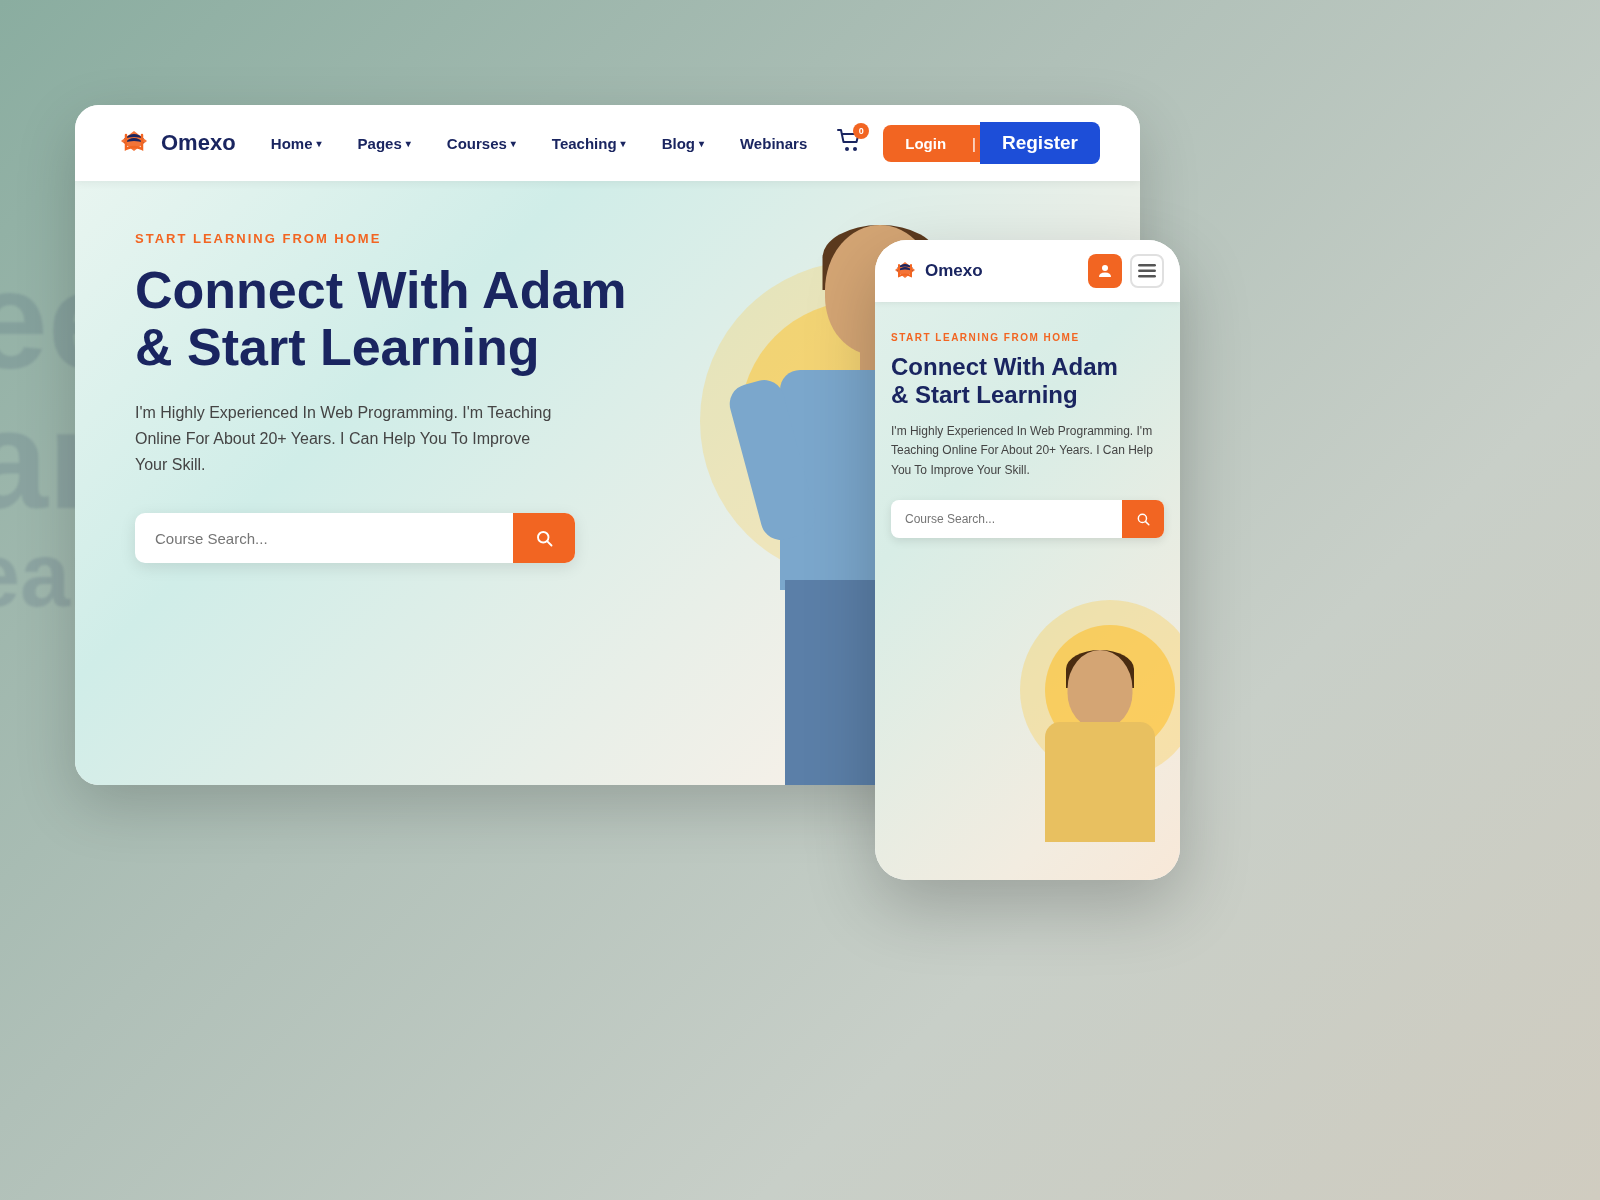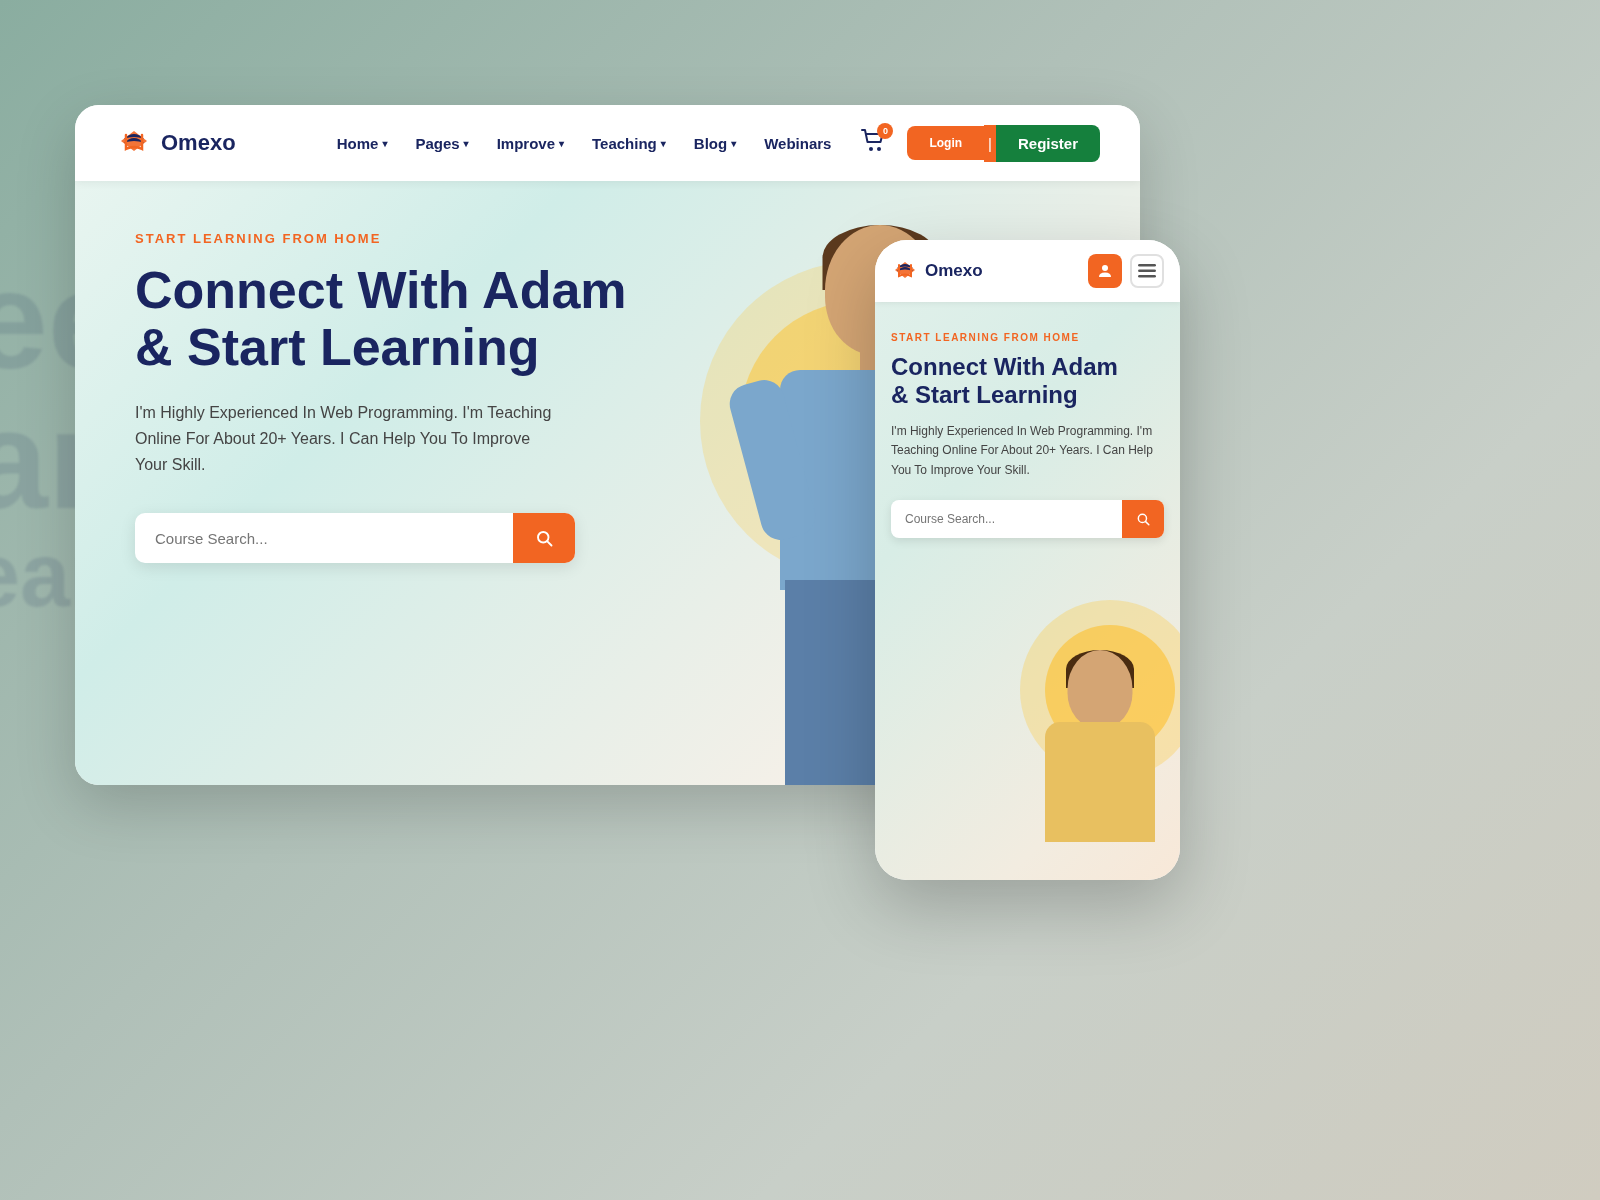--- a/index.html
+++ b/index.html
@@ -61,21 +61,21 @@
 
     .logo-text {
       font-size: 22px;
       font-weight: 800;
       color: #1a2560;
     }
 
     .nav-links {
       display: flex;
       align-items: center;
-      gap: 28px;
+      gap: 36px;
       margin-right: 30px;
     }
 
     .nav-link {
       font-size: 15px;
       font-weight: 600;
       color: #1a2560;
       cursor: pointer;
       display: flex;
       align-items: center;
@@ -113,40 +113,40 @@
       display: flex;
       align-items: center;
       gap: 0;
     }
 
     .btn-login {
       background: #f26522;
       color: white;
       border: none;
       padding: 10px 22px;
-      font-size: 12px;
+      font-size: 15px;
       font-weight: 700;
       border-radius: 8px 0 0 8px;
       cursor: pointer;
     }
 
     .btn-divider {
       background: #f26522;
       color: white;
       padding: 10px 4px;
       font-size: 15px;
       font-weight: 400;
     }
 
     .btn-register {
-      background: #15803d;
+      background: #1d4ed8;
       color: white;
       border: none;
       padding: 10px 22px;
-      font-size: 15px;
+      font-size: 19px;
       font-weight: 700;
       border-radius: 0 8px 8px 0;
       cursor: pointer;
     }
 
     
     .desktop-hero {
       position: absolute;
       top: 76px;
       left: 0; right: 0; bottom: 0;
@@ -603,21 +603,21 @@
     <div class="nav-links">
       <span class="nav-link">
         <span>Home</span>
         <span class="chevron">▾</span>
       </span>
       <span class="nav-link">
         <span>Pages</span>
         <span class="chevron">▾</span>
       </span>
       <span class="nav-link">
-        <span>Improve</span>
+        <span>Courses</span>
         <span class="chevron">▾</span>
       </span>
       <span class="nav-link">
         <span>Teaching</span>
         <span class="chevron">▾</span>
       </span>
       <span class="nav-link">
         <span>Blog</span>
         <span class="chevron">▾</span>
       </span>

